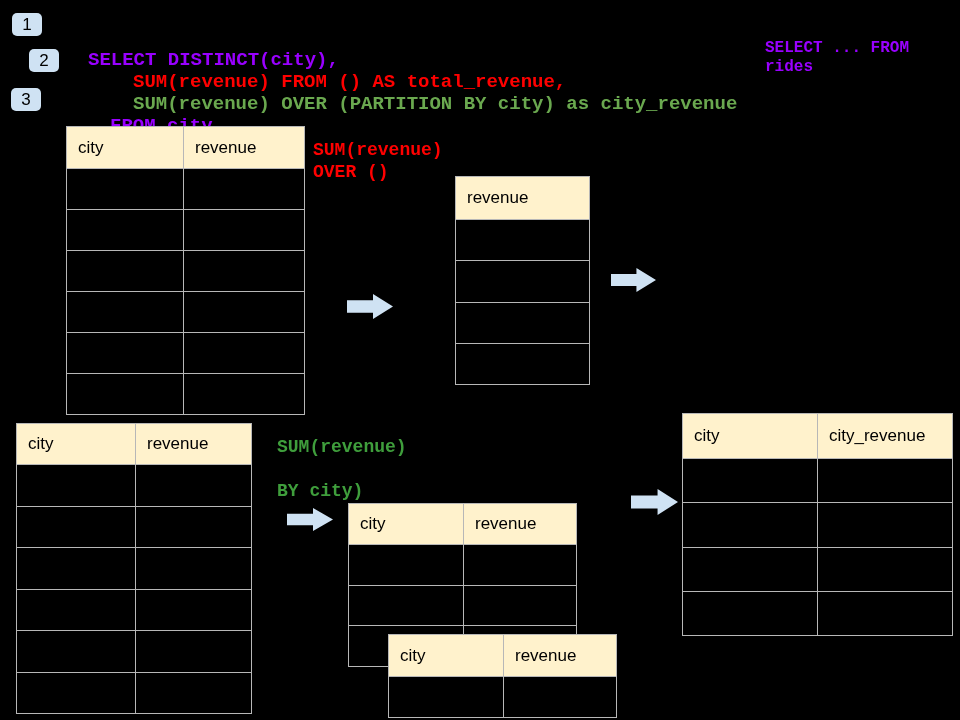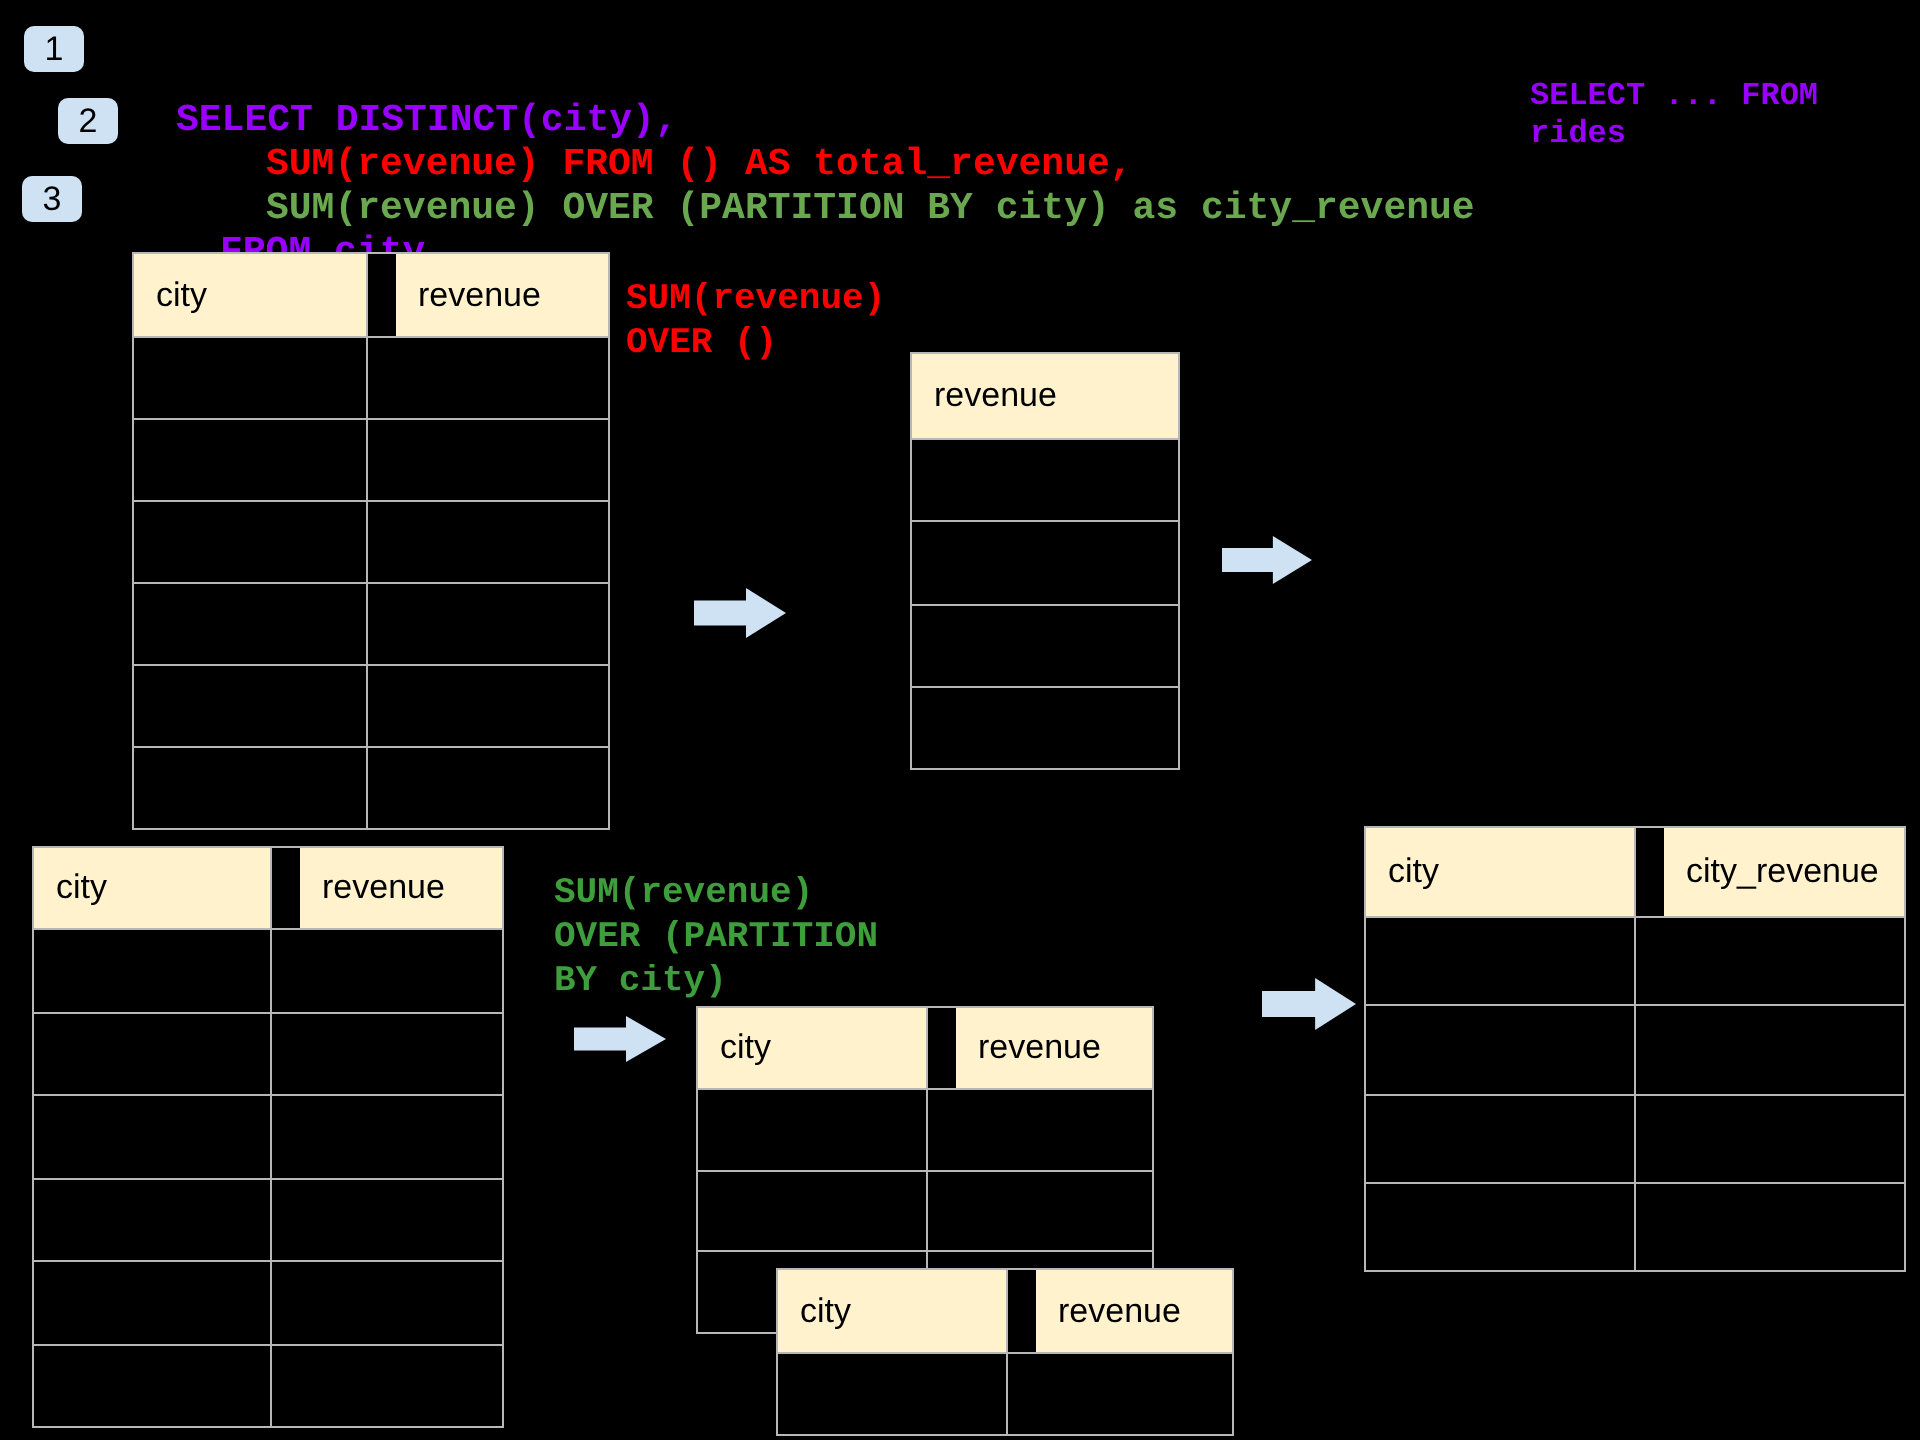--- a/index.html
+++ b/index.html
@@ -29,21 +29,21 @@
     background:var(--badge_bg);color:#000;font-size:17px;
     display:flex;align-items:center;justify-content:center;
   }
   
   .dtable{
     position:absolute;display:flex;flex-direction:column;
     border:1px solid var(--border);box-sizing:border-box;background:#000;
   }
   .trow{display:flex;border-bottom:1px solid var(--border);flex:1;min-height:0;}
   .trow:last-child{border-bottom:none;}
-  .thead{flex:0 0 var(--hh);gap:14px;}
+  .thead{flex:0 0 var(--hh);}
   .cell{flex:1;border-right:1px solid var(--border);box-sizing:border-box;min-width:0;}
   .cell:last-child{border-right:none;}
   .two-col .cell:first-child{flex:0 0 var(--c1);}
   .thead .cell{
     background:var(--header_bg);color:#000;font-size:17px;
     display:flex;align-items:center;padding-left:11px;
   }
   #t1{left:66px;top:126px;width:239px;height:289px;--hh:41px;--c1:117px;}
   #t3{left:455px;top:176px;width:135px;height:209px;--hh:42px;}
   #t2{left:16px;top:423px;width:236px;height:291px;--hh:40px;--c1:119px;}
@@ -88,21 +88,20 @@
   <div class="code-line" id="cl2" style="color: rgb(106, 168, 79);">SUM(revenue) OVER (PARTITION BY city) as city_revenue</div>
   <div class="code-line" id="cl3" style="color: rgb(153, 0, 255);">FROM city</div>
 
   <div class="side-line" id="sn0" style="color: rgb(153, 0, 255);">SELECT ... FROM</div>
   <div class="side-line" id="sn1" style="color: rgb(153, 0, 255);">rides</div>
 
   <div class="ann-line" id="at0" style="color: rgb(255, 0, 0);">SUM(revenue)</div>
   <div class="ann-line" id="at1" style="color: rgb(255, 0, 0);">OVER ()</div>
 
   <div class="ann-line" id="ap0" style="color: rgb(63, 158, 60);">SUM(revenue)</div>
-  <div class="ann-line" id="ap1" style="color: rgb(63, 158, 60);">OVER (PARTITION</div>
   <div class="ann-line" id="ap2" style="color: rgb(63, 158, 60);">BY city)</div>
 
   <div class="dtable two-col" id="t1">
       <div class="trow thead">
         <div class="cell">city</div>
         <div class="cell">revenue</div>
       </div>
       <div class="trow">
         <div class="cell"></div>
         <div class="cell"></div>

